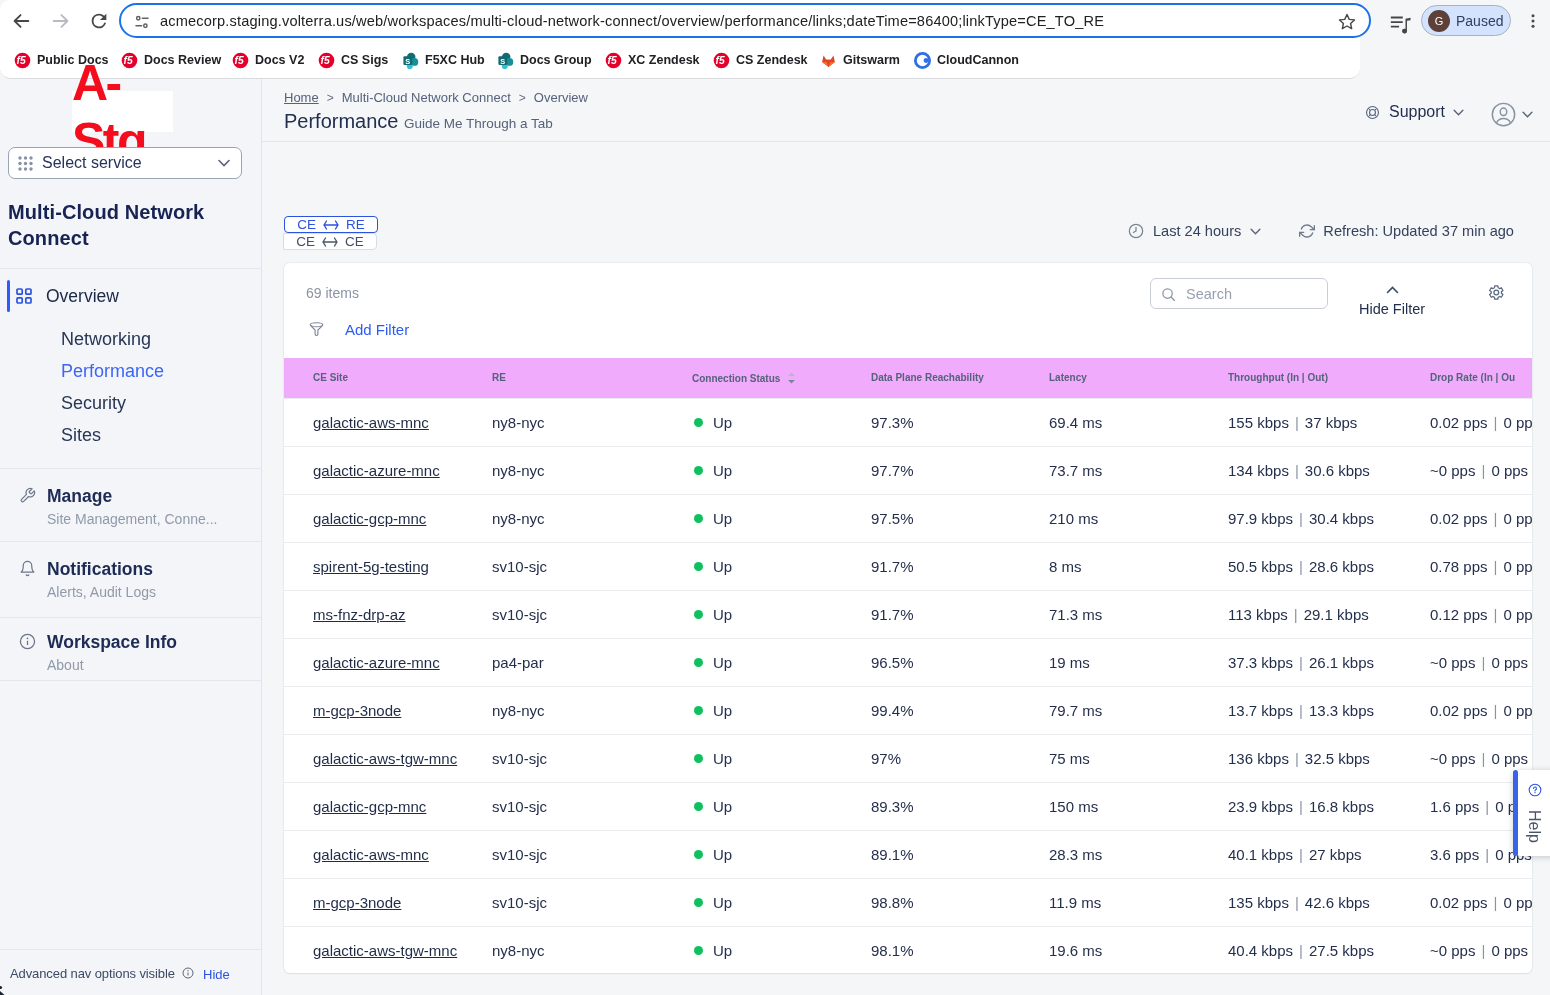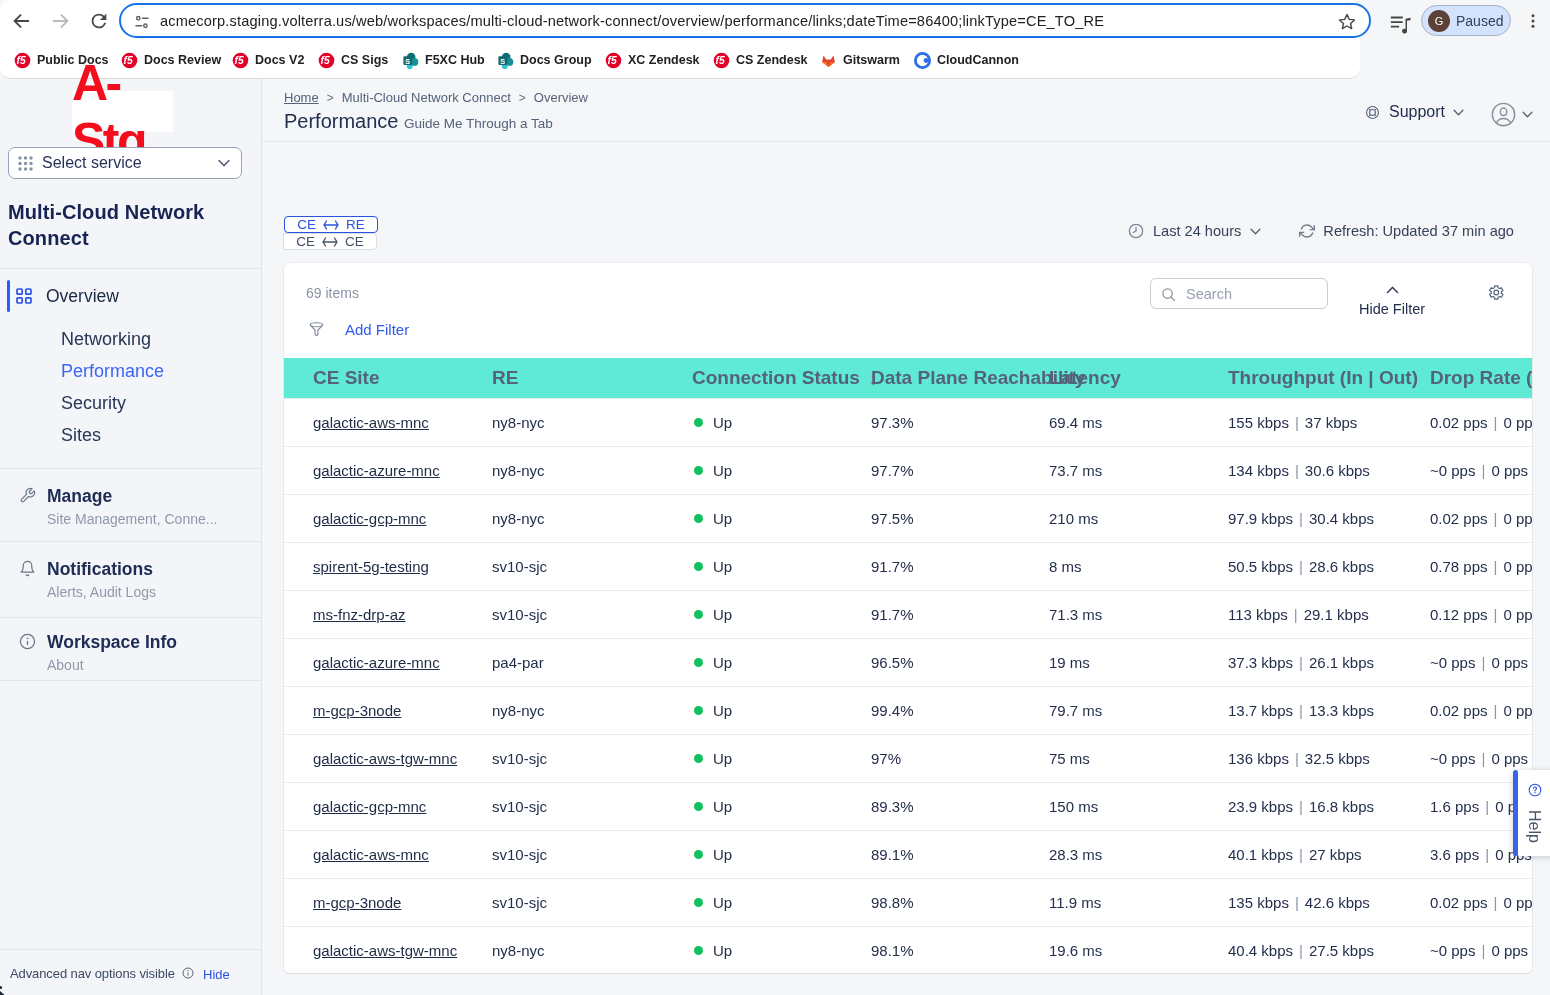--- a/index.html
+++ b/index.html
@@ -65,21 +65,21 @@
   
   #card { position:absolute; left:22px; top:184px; width:1248px; height:710px; background:#fff; border-radius:6px; box-shadow:0 1px 2px rgba(40,50,70,.07), 0 0 0 1px rgba(150,160,180,.10); overflow:hidden; }
   #items { position:absolute; left:22px; top:22px; font-size:14px; color:#8a93a5; }
   #search { position:absolute; left:866px; top:15px; width:178px; height:31px; border:1px solid #c9cdd6; border-radius:6px; }
   #search .ph { position:absolute; left:35px; top:7px; font-size:14.5px; color:#98a0b0; }
   #hidef { position:absolute; left:1075px; top:23px; display:flex; align-items:center; gap:7px; font-size:14.5px; color:#222f4d;flex-direction:column; }
   #gear { position:absolute; left:1202px; top:20px; }
   #addf { position:absolute; left:24px; top:58px; display:flex; align-items:center; gap:20px; font-size:15px; color:#2d5bf0; }
 
   table { position:absolute; left:0; top:95px; width:1248px; border-collapse:collapse; table-layout:fixed; }
-  thead td { background:#5eead4; height:40px; font-size:19px; font-weight:700; color:#55627b; }
+  thead td { background:#f0abfc; height:40px; font-size:10px; font-weight:700; color:#55627b; }
   tbody td { height:48px; font-size:15px; color:#242f4c; border-top:1px solid #e9ebef; }
   td { padding:0 0 0 0; vertical-align:middle; white-space:nowrap; }
   td.c1 { padding-left:29px; }
   .lnk { color:#1f2b47; text-decoration:underline; }
   .dot { display:inline-block; width:9px; height:9px; border-radius:50%; background:#10c05e; margin:0 10px 0 2px; vertical-align:1px; }
   .pipe { color:#8d95a5; padding:0 6px; }
 
   
   #helptab { position:absolute; left:1513px; top:770px; width:45px; height:86px; background:#fff; border-radius:8px 0 0 8px; box-shadow:0 1px 6px rgba(50,60,80,.25); }
   #helptab .bar { position:absolute; left:0px; top:0px; width:5px; height:86px; background:#3b63e8; border-radius:4px; }

